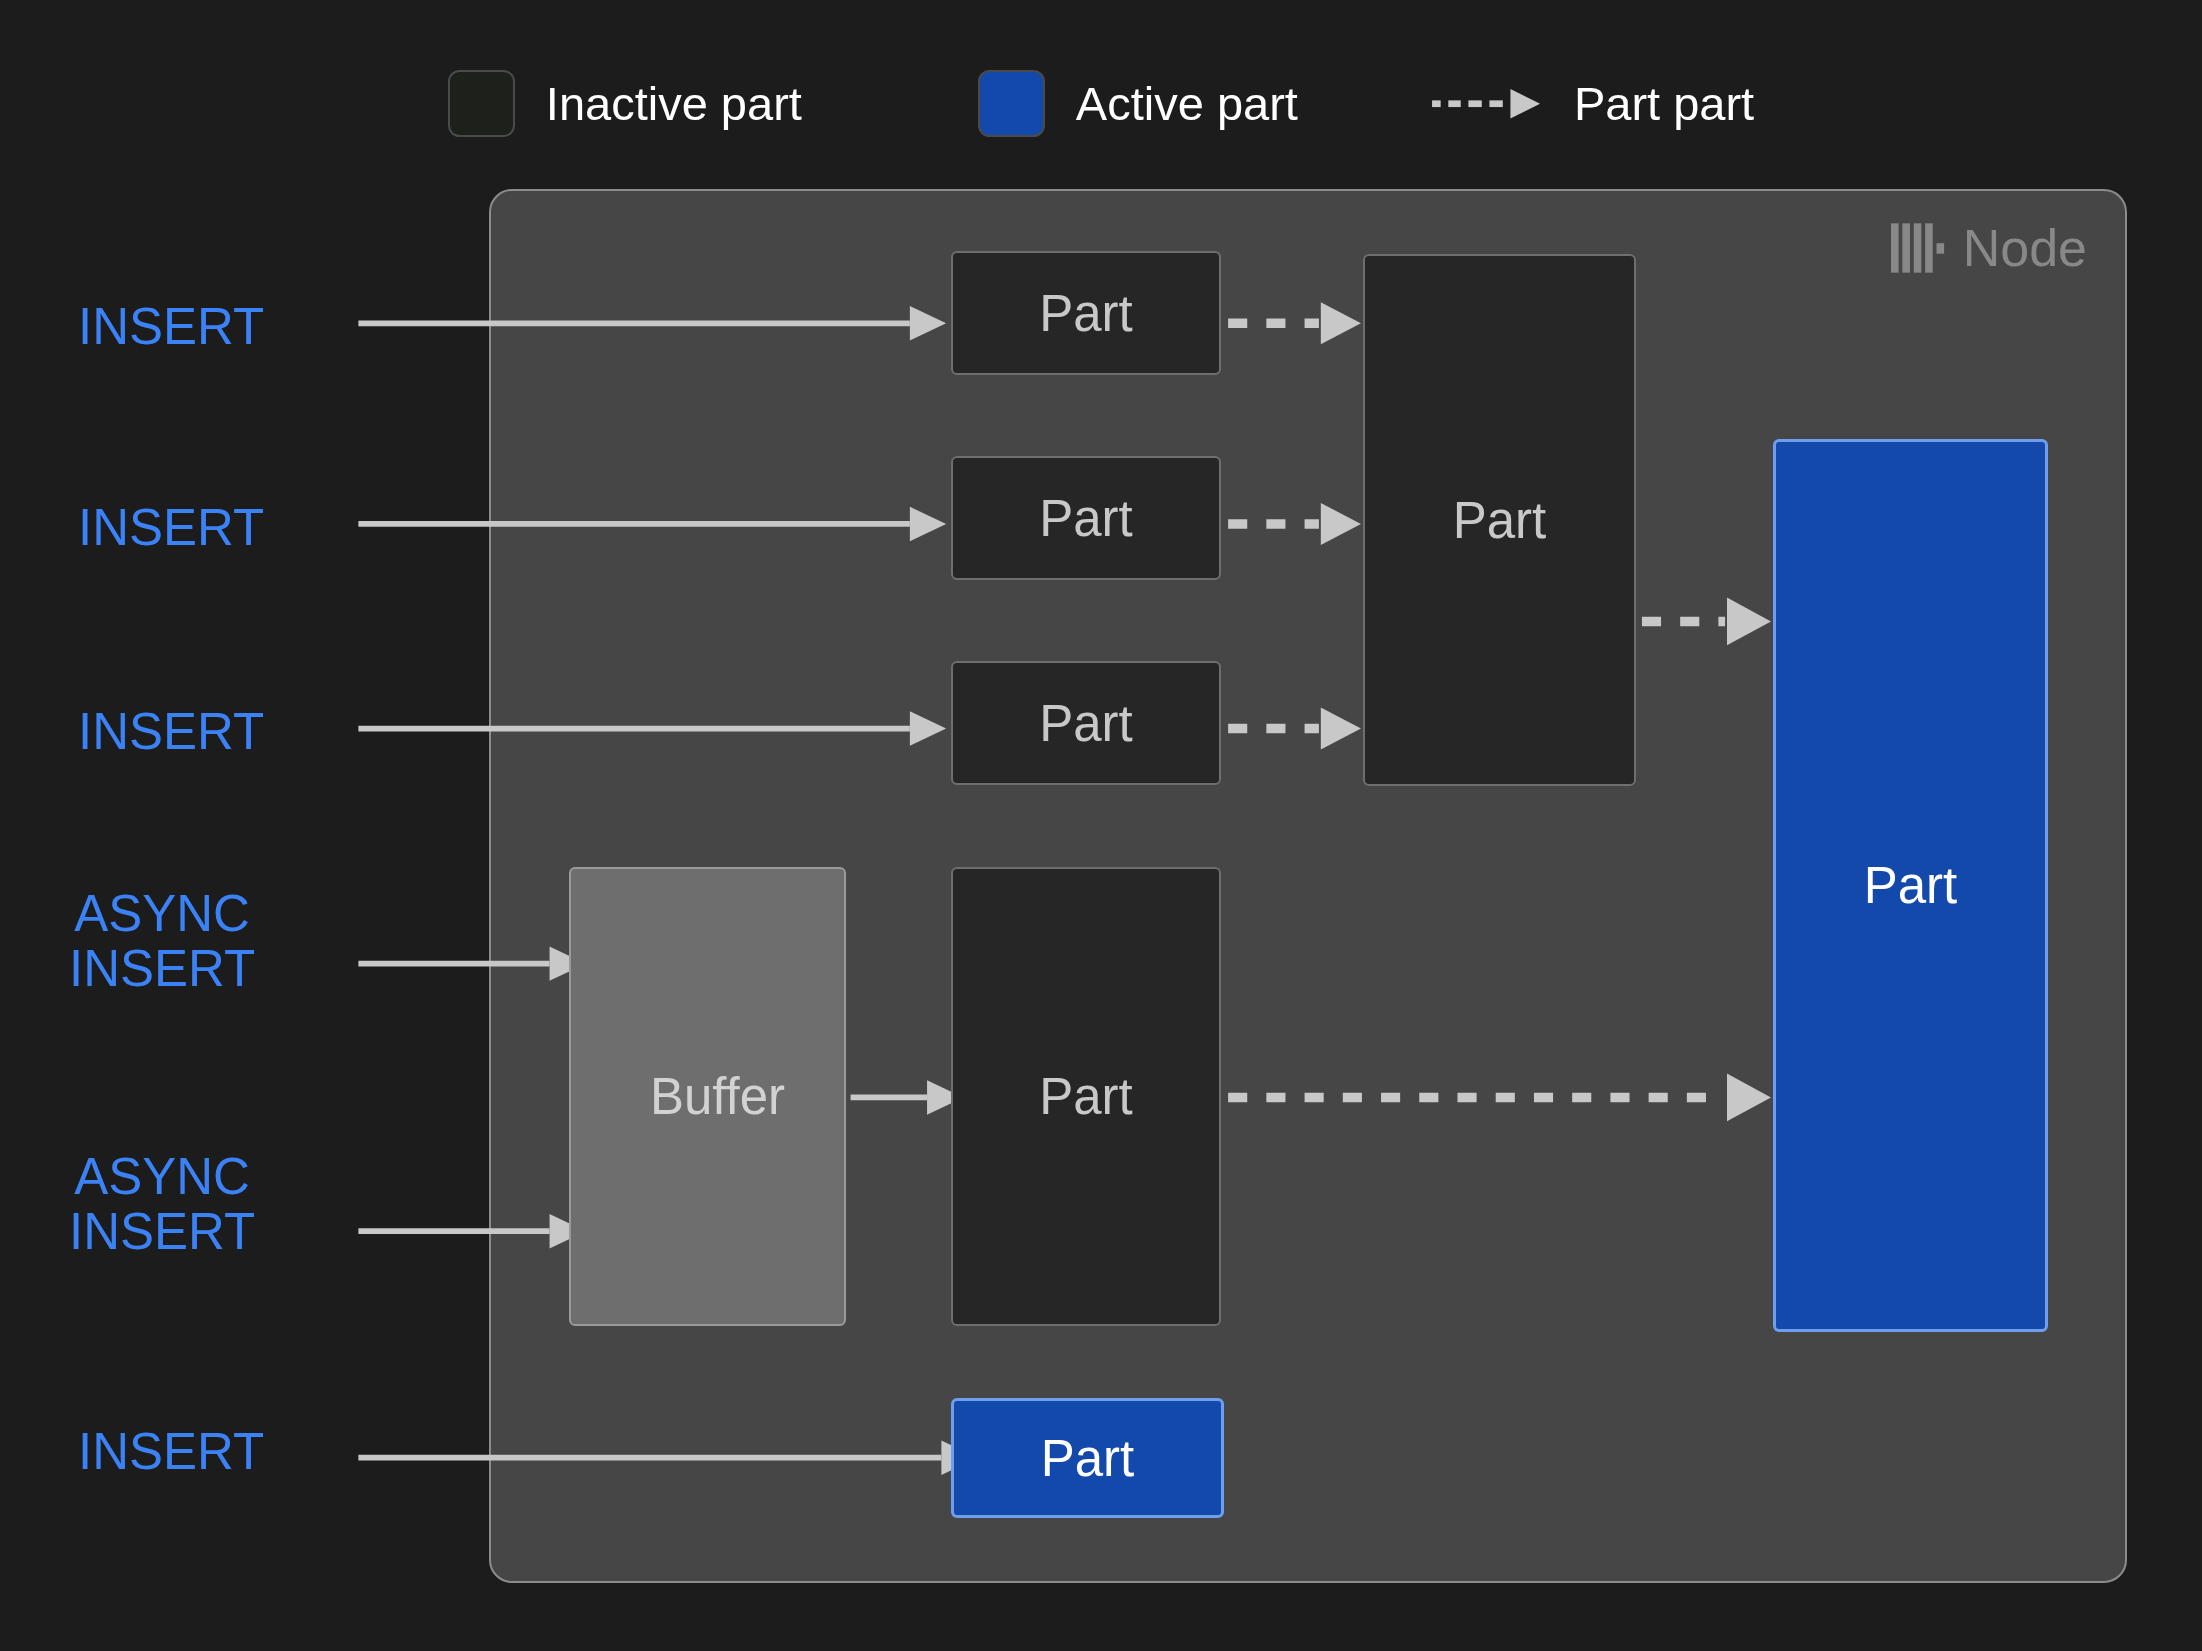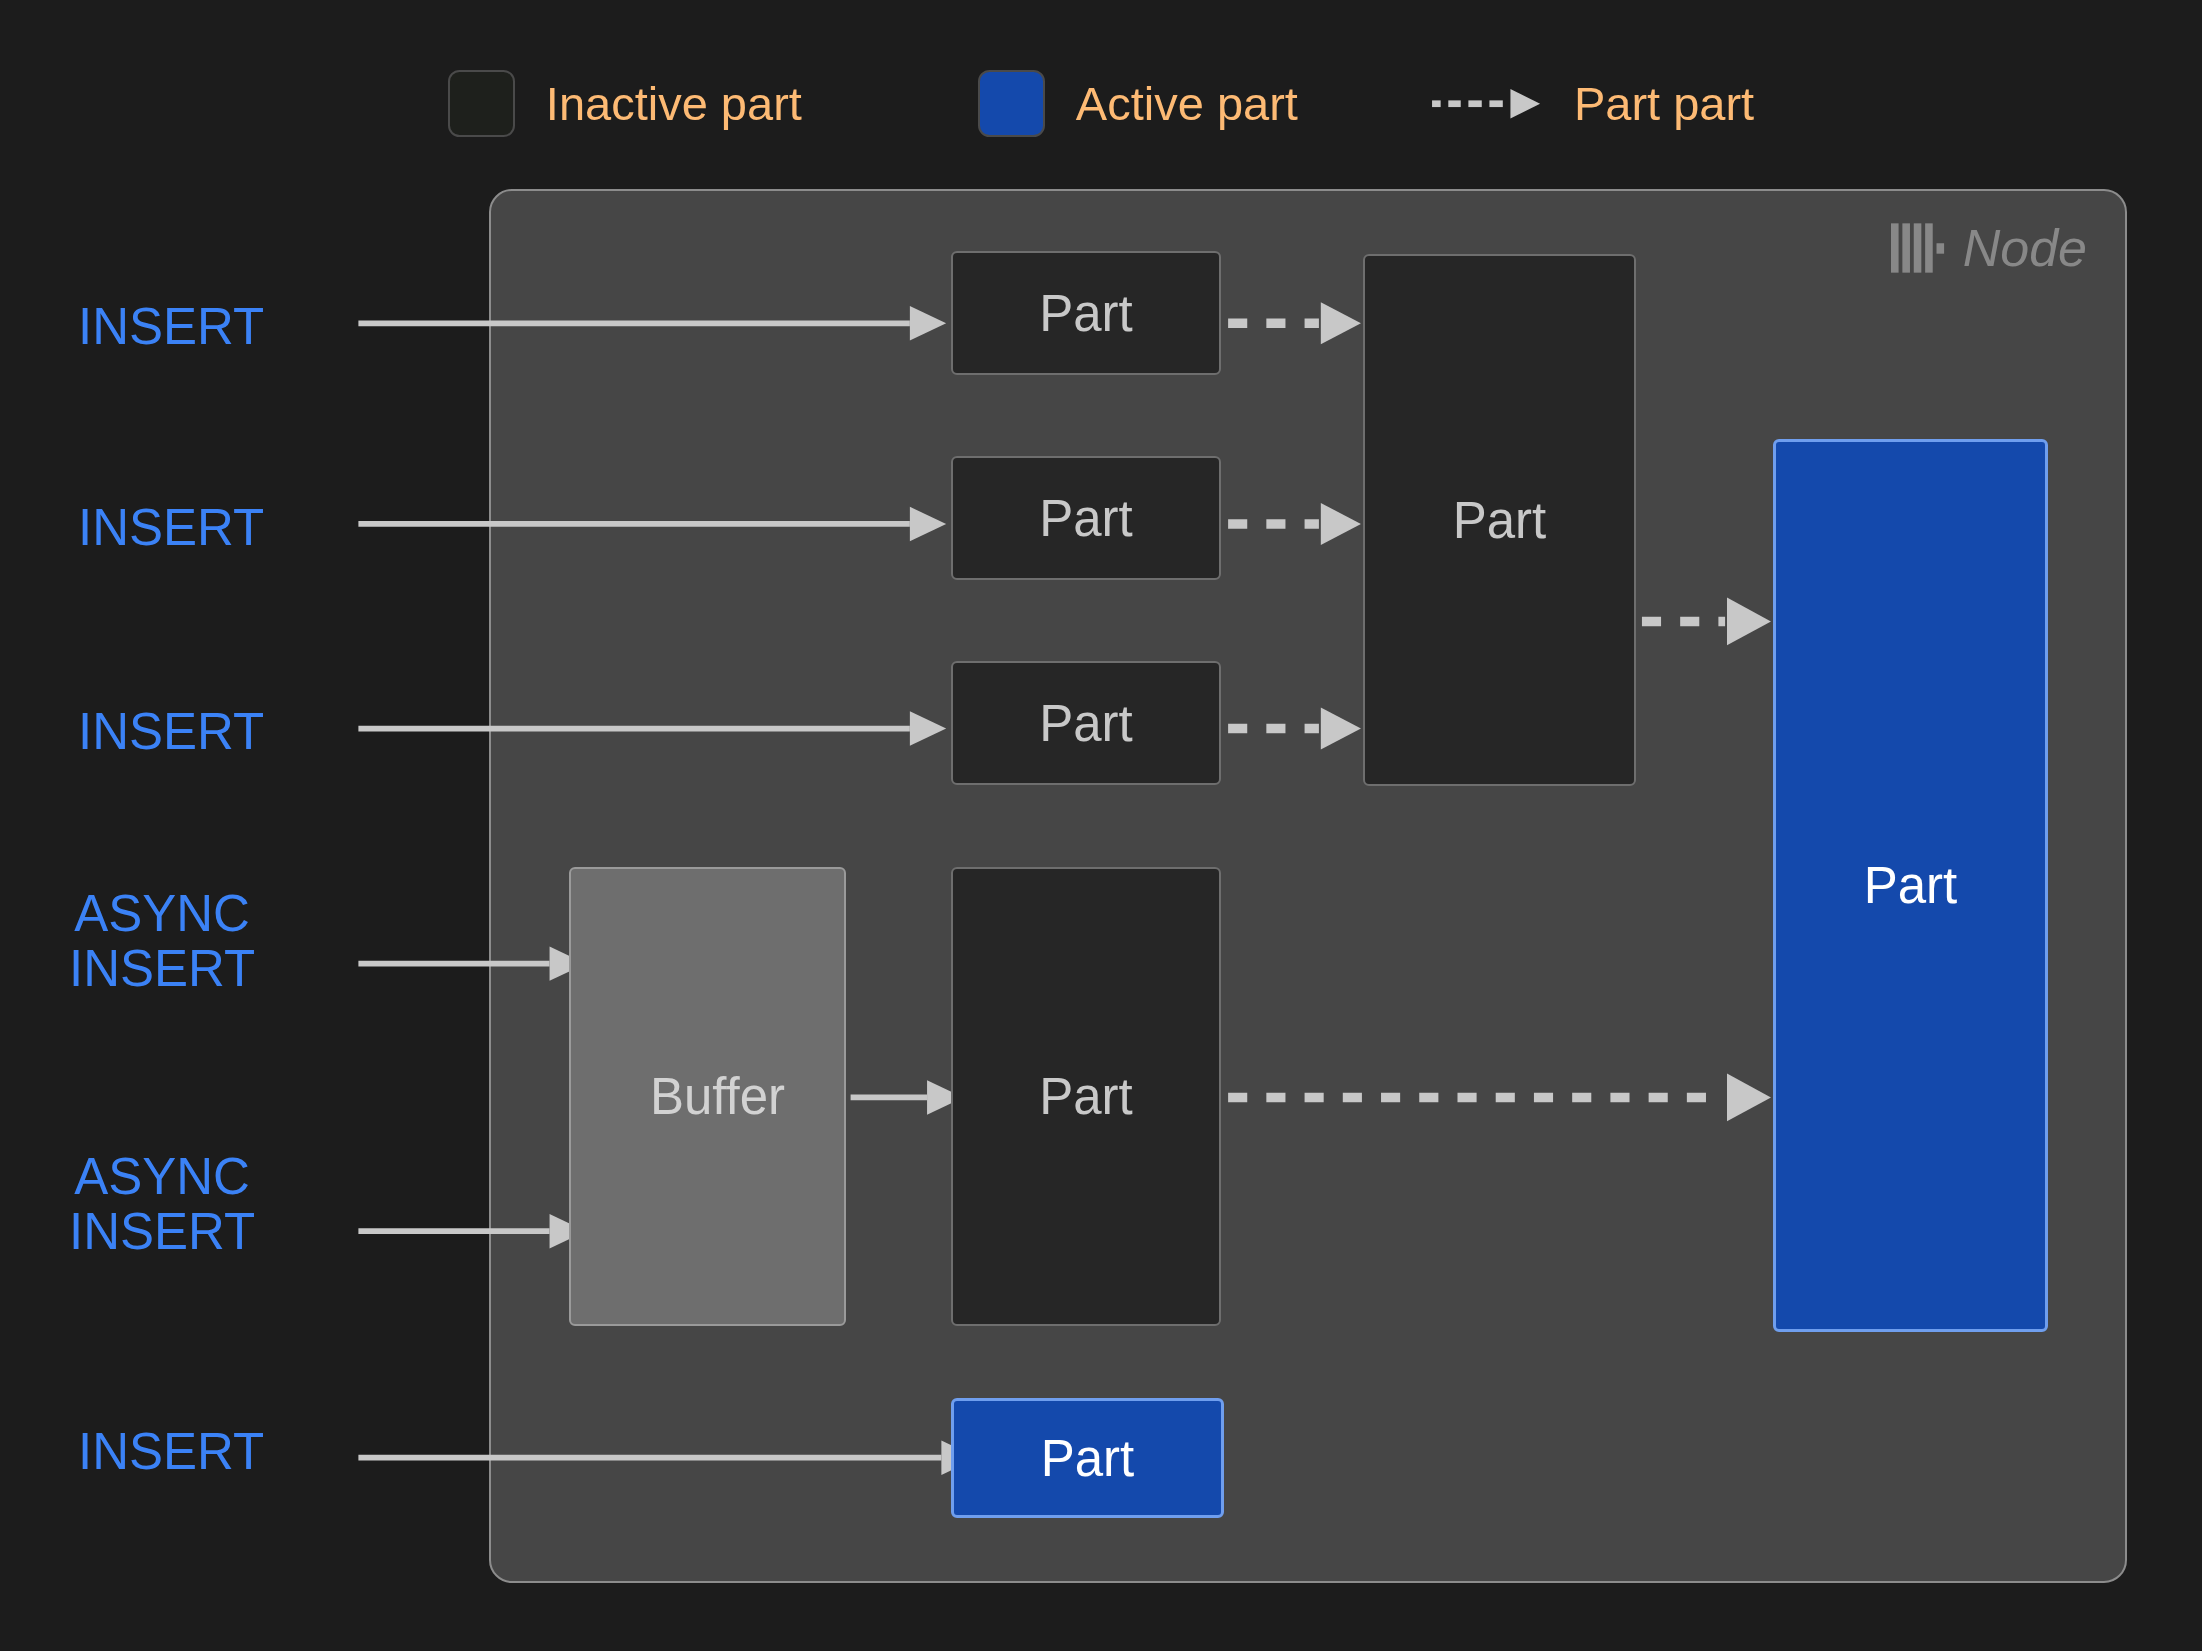--- a/index.html
+++ b/index.html
@@ -46,21 +46,21 @@
   }
   .swatch.inactive-sw {
     background: #1e201c;
     border: 2.9px solid #4a4a4a;
   }
   .swatch.active-sw {
     background: #1449ac;
     border: 2.9px solid #4a4a4a;
   }
   .legend-label {
-    color: #fdba74;
+    color: #ffffff;
     font-size: 47px;
     line-height: 1;
     margin-left: 31px;
     white-space: nowrap;
   }
   .legend-arrow {
     width: 111px;
     height: 32.5px;
     flex: 0 0 auto;
   }
@@ -77,21 +77,20 @@
     border: 2.9px solid #8c8c8c;
     border-radius: 23px;
   }
   #node-title {
     position: absolute;
     right: 38px;
     top: 31px;
     display: flex;
     align-items: center;
     gap: 17px;
-    font-style: italic;
   }
   #node-logo {
     width: 55px;
     height: 50px;
     display: block;
   }
   #node-title-text {
     color: #888888;
     font-size: 52px;
     line-height: 1;

